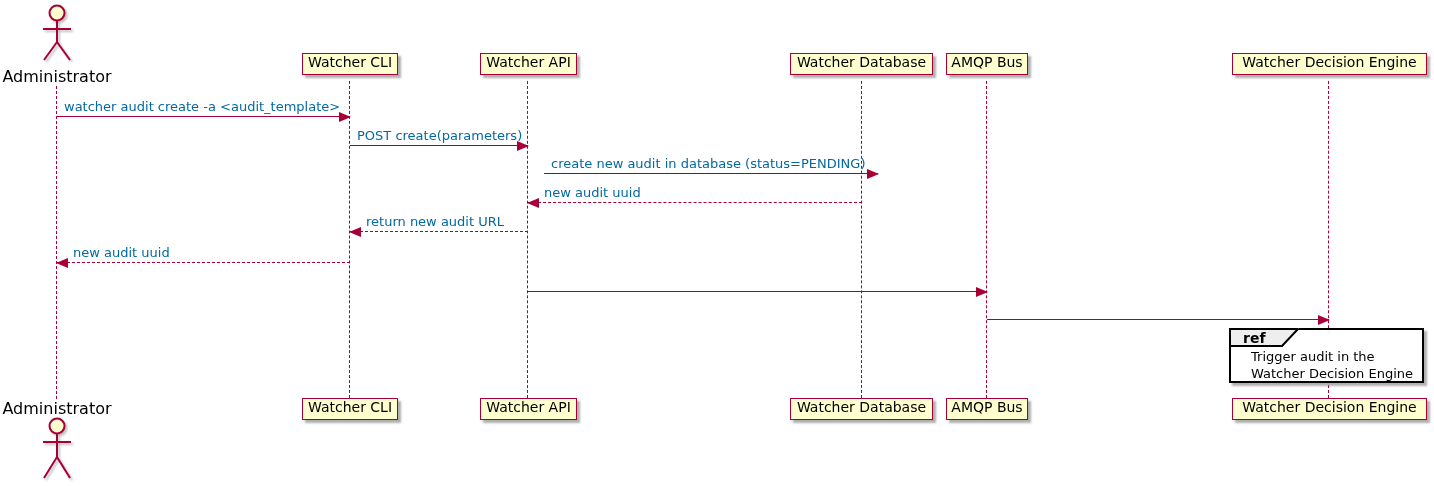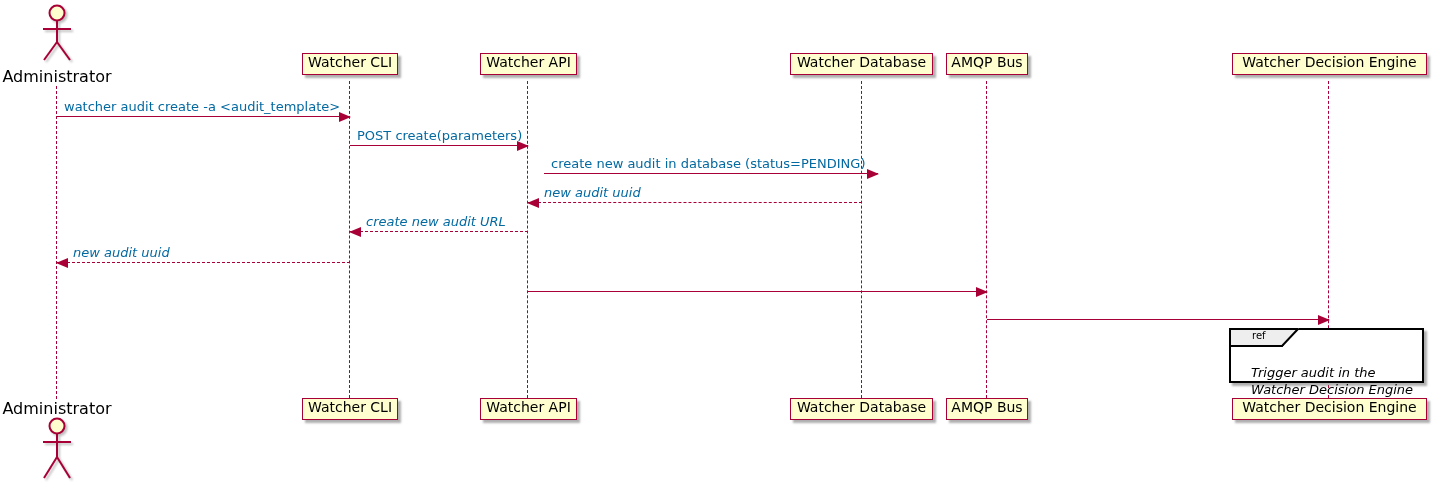--- a/index.html
+++ b/index.html
@@ -82,21 +82,21 @@
     border-bottom: 5px solid transparent;
   }
   .msg .head.right {
     right: -1px;
     border-left: 12px solid #A80036;
   }
   .msg .head.left {
     left: -1px;
     border-right: 12px solid #A80036;
   }
-  .msg.dashed .lbl { left: 16px; font-style: italic; }
+  .msg.dashed .lbl { left: 16px; }
   
   .ref {
     position: absolute;
     left: 1229px;
     top: 328px;
     width: 195px;
     height: 55px;
     box-sizing: border-box;
     background: #ffffff;
     border: 2px solid #000000;
@@ -116,33 +116,32 @@
   .ref-tab-border {
     position: absolute;
     left: -2px;
     top: -2px;
     width: 70px;
     height: 19px;
     pointer-events: none;
   }
   .ref-tab-label {
     position: absolute;
-    left: 21px;
+    left: 12px;
     top: 0px;
-    font-size: 10px;
-    font-weight: normal;
+    font-size: 14px;
+    font-weight: bold;
   }
   .ref-body {
     position: absolute;
     left: 20px;
-    top: 34px;
+    top: 18px;
     font-size: 13px;
     line-height: 17px;
     white-space: nowrap;
-    font-style: italic;
   }
 </style>
 </head>
 <body>
 
 <div class="canvas">
 
   <div class="lifeline" style="left:56px; top:86px; height:313px;"></div>
   <div class="lifeline" style="left:349px; top:81px; height:317px;"></div>
   <div class="lifeline" style="left:527px; top:81px; height:317px;"></div>
@@ -193,21 +192,21 @@
     <div class="head right"></div>
   </div>
 
   <div class="msg dashed" style="left:528px; top:185px; width:334px;">
     <span class="lbl">new audit uuid</span>
     <div class="line"></div>
     <div class="head left"></div>
   </div>
 
   <div class="msg dashed" style="left:350px; top:214px; width:178px;">
-    <span class="lbl">create new audit URL</span>
+    <span class="lbl">return new audit URL</span>
     <div class="line"></div>
     <div class="head left"></div>
   </div>
 
   <div class="msg dashed" style="left:57px; top:245px; width:293px;">
     <span class="lbl">new audit uuid</span>
     <div class="line"></div>
     <div class="head left"></div>
   </div>
 

